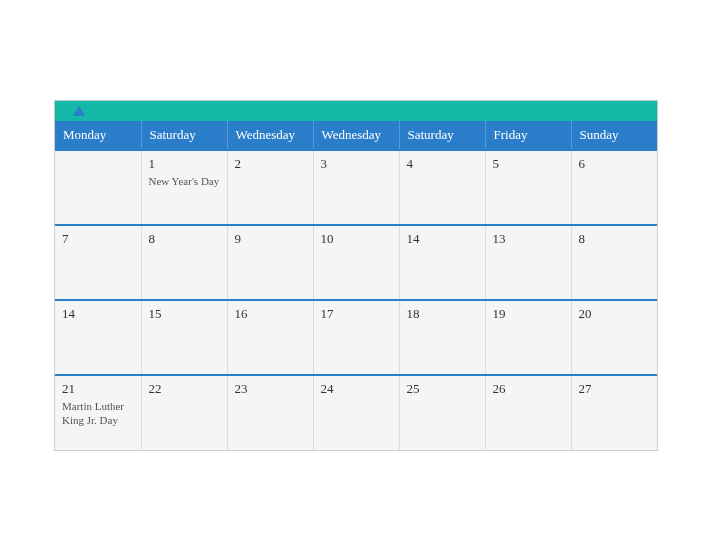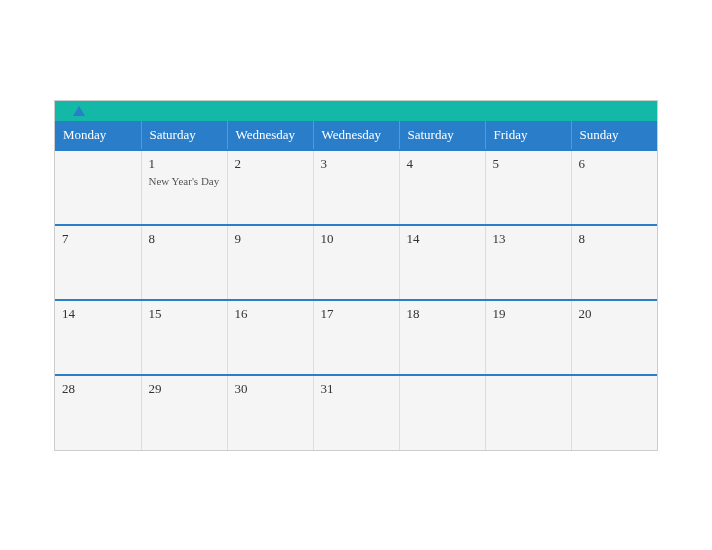--- a/index.html
+++ b/index.html
@@ -212,30 +212,37 @@
           </td>
           <td>
             <span class="day-number">19</span>
           </td>
           <td>
             <span class="day-number">20</span>
           </td>
         </tr>
         <tr>
           <td>
-            <span class="day-number">28</span>
-          </td>
-          <td>
-            <span class="day-number">29</span>
-          </td>
-          <td>
-            <span class="day-number">30</span>
-          </td>
-          <td>
-            <span class="day-number">31</span>
-          </td>
-          <td class="empty"></td>
-          <td class="empty"></td>
-          <td class="empty"></td>
+            <span class="day-number">21</span>
+            <span class="holiday-name">Martin Luther King Jr. Day</span>
+          </td>
+          <td>
+            <span class="day-number">22</span>
+          </td>
+          <td>
+            <span class="day-number">23</span>
+          </td>
+          <td>
+            <span class="day-number">24</span>
+          </td>
+          <td>
+            <span class="day-number">25</span>
+          </td>
+          <td>
+            <span class="day-number">26</span>
+          </td>
+          <td>
+            <span class="day-number">27</span>
+          </td>
         </tr>
       </tbody>
   </table>
 </div>
 
 </body></html>

